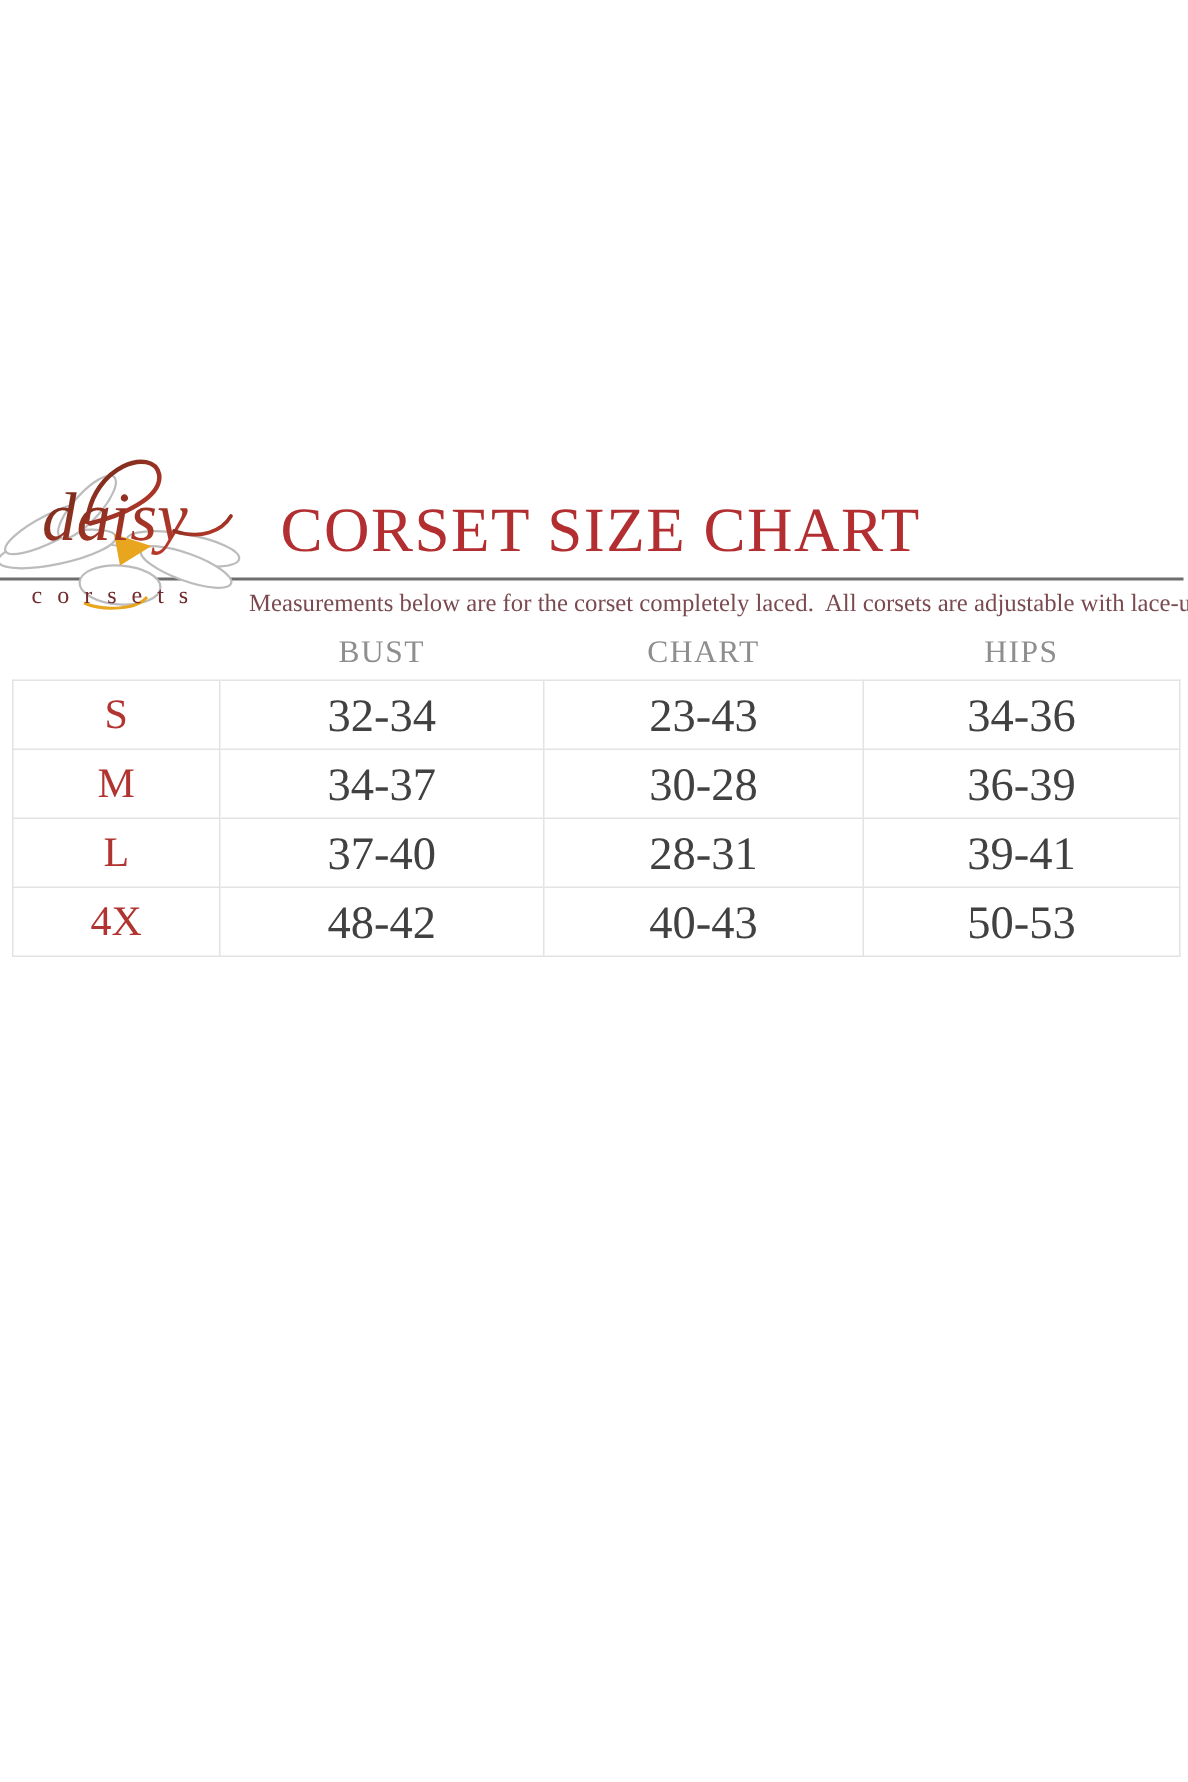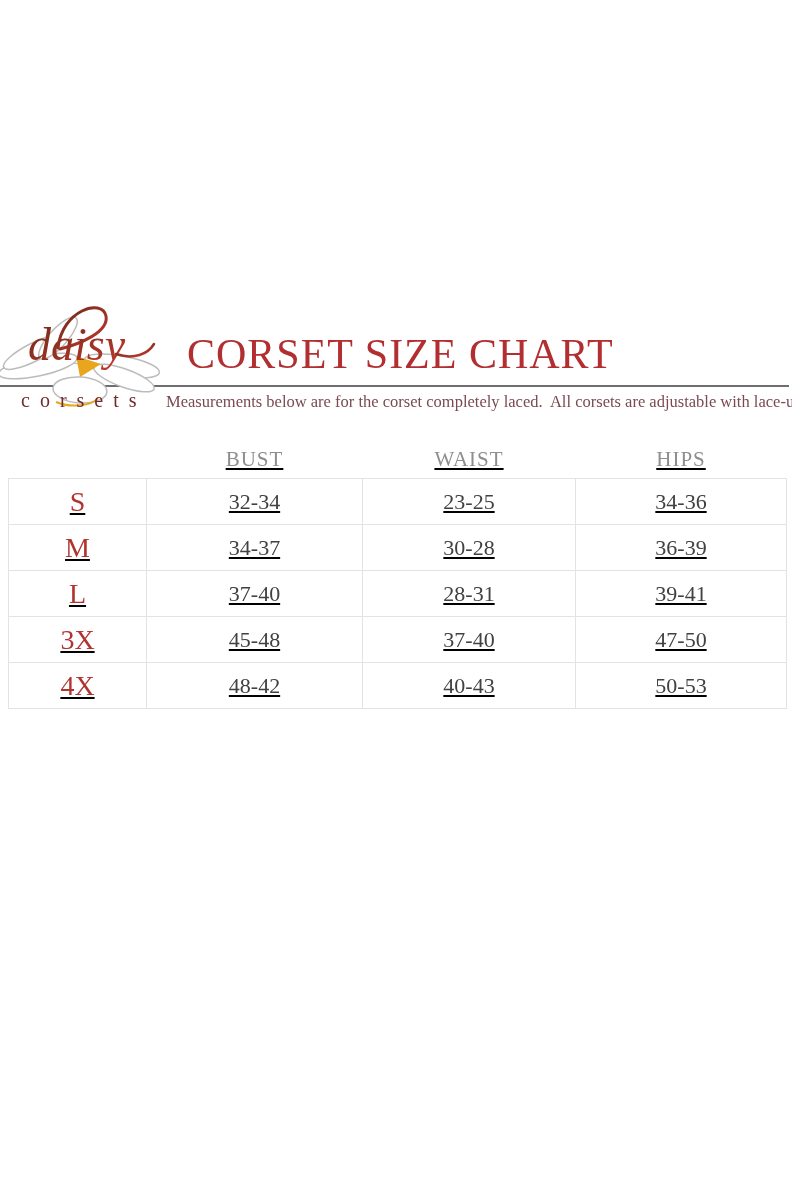--- a/index.html
+++ b/index.html
@@ -31,21 +31,21 @@
     top: 294px;
     width: 170px;
     height: 122px;
     z-index: 2;
   }
   .logo-corsets {
     position: absolute;
     left: 21px;
     top: 389px;
     z-index: 3;
-    font-size: 20px;
+    font-size: 16px;
     letter-spacing: 10px;
     color: var(--corsets-text, #722a2c);
     white-space: nowrap;
   }
   .page-title {
     position: absolute;
     left: 167px;
     top: 331px;
     width: 620px;
     font-size: 42px;
@@ -63,25 +63,24 @@
     text-align: center;
     font-size: 16.5px;
     color: var(--subtitle, #7a4a50);
     white-space: nowrap;
   }
 
   
   table.size-table {
     position: absolute;
     left: 8px;
-    top: 436px;
+    top: 411px;
     width: 778px;
     border-collapse: collapse;
     table-layout: fixed;
-    text-decoration: underline;
   }
   col.c-size  { width: 138px; }
   col.c-bust  { width: 216px; }
   col.c-waist { width: 213px; }
   col.c-hips  { width: 211px; }
 
   .size-table thead td {
     border: none;
     height: 36px;
     text-align: center;
@@ -90,21 +89,21 @@
     font-size: 21px;
     letter-spacing: 1px;
     color: var(--column-header, #8e8e8e);
   }
   .size-table tbody td {
     border: 1px solid var(--table-border, #e3e3e3);
     height: 45px;
     text-align: center;
     vertical-align: middle;
     padding: 0;
-    font-size: 22px;
+    font-size: 31px;
     color: var(--cell-text, #414141);
   }
   .size-table tbody td.size-cell {
     font-size: 28px;
     color: var(--size-label, #b13431);
   }
 </style>
 </head>
 <body>
 
@@ -148,49 +147,43 @@
   <colgroup>
     <col class="c-size">
       <col class="c-bust">
       <col class="c-waist">
       <col class="c-hips">
   </colgroup>
   <thead>
     <tr>
       <td></td>
       <td>BUST</td>
-      <td>WAIST</td>
+      <td>CHART</td>
       <td>HIPS</td>
     </tr>
   </thead>
   <tbody>
       <tr>
         <td class="size-cell">S</td>
         <td class="val-cell">32-34</td>
-        <td class="val-cell">23-25</td>
+        <td class="val-cell">23-43</td>
         <td class="val-cell">34-36</td>
       </tr>
       <tr>
         <td class="size-cell">M</td>
         <td class="val-cell">34-37</td>
         <td class="val-cell">30-28</td>
         <td class="val-cell">36-39</td>
       </tr>
       <tr>
         <td class="size-cell">L</td>
         <td class="val-cell">37-40</td>
         <td class="val-cell">28-31</td>
         <td class="val-cell">39-41</td>
       </tr>
       <tr>
-        <td class="size-cell">3X</td>
-        <td class="val-cell">45-48</td>
-        <td class="val-cell">37-40</td>
-        <td class="val-cell">47-50</td>
-      </tr>
-      <tr>
         <td class="size-cell">4X</td>
         <td class="val-cell">48-42</td>
         <td class="val-cell">40-43</td>
         <td class="val-cell">50-53</td>
       </tr>
     </tbody>
 </table>
 
 </body></html>

